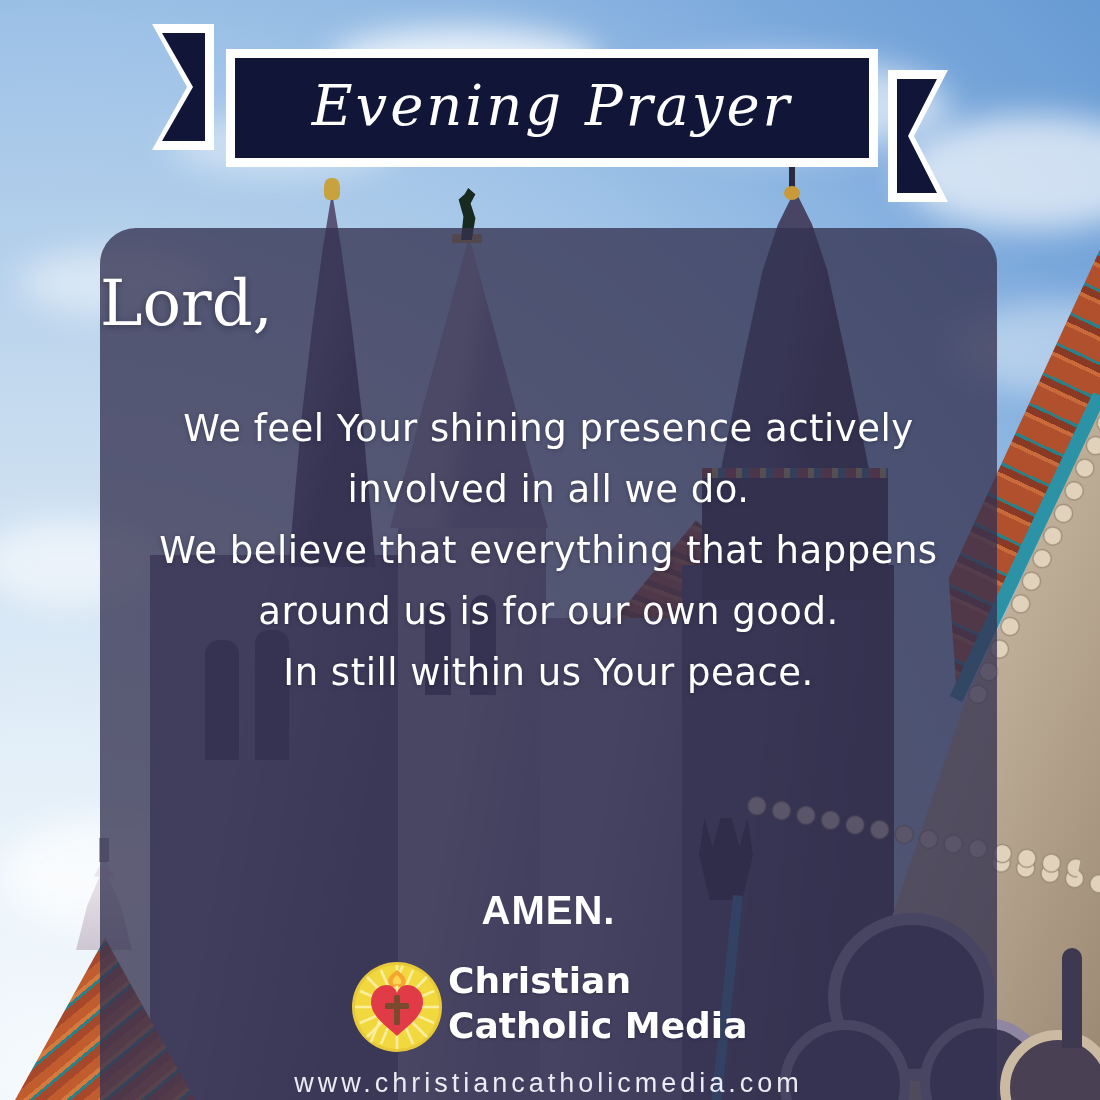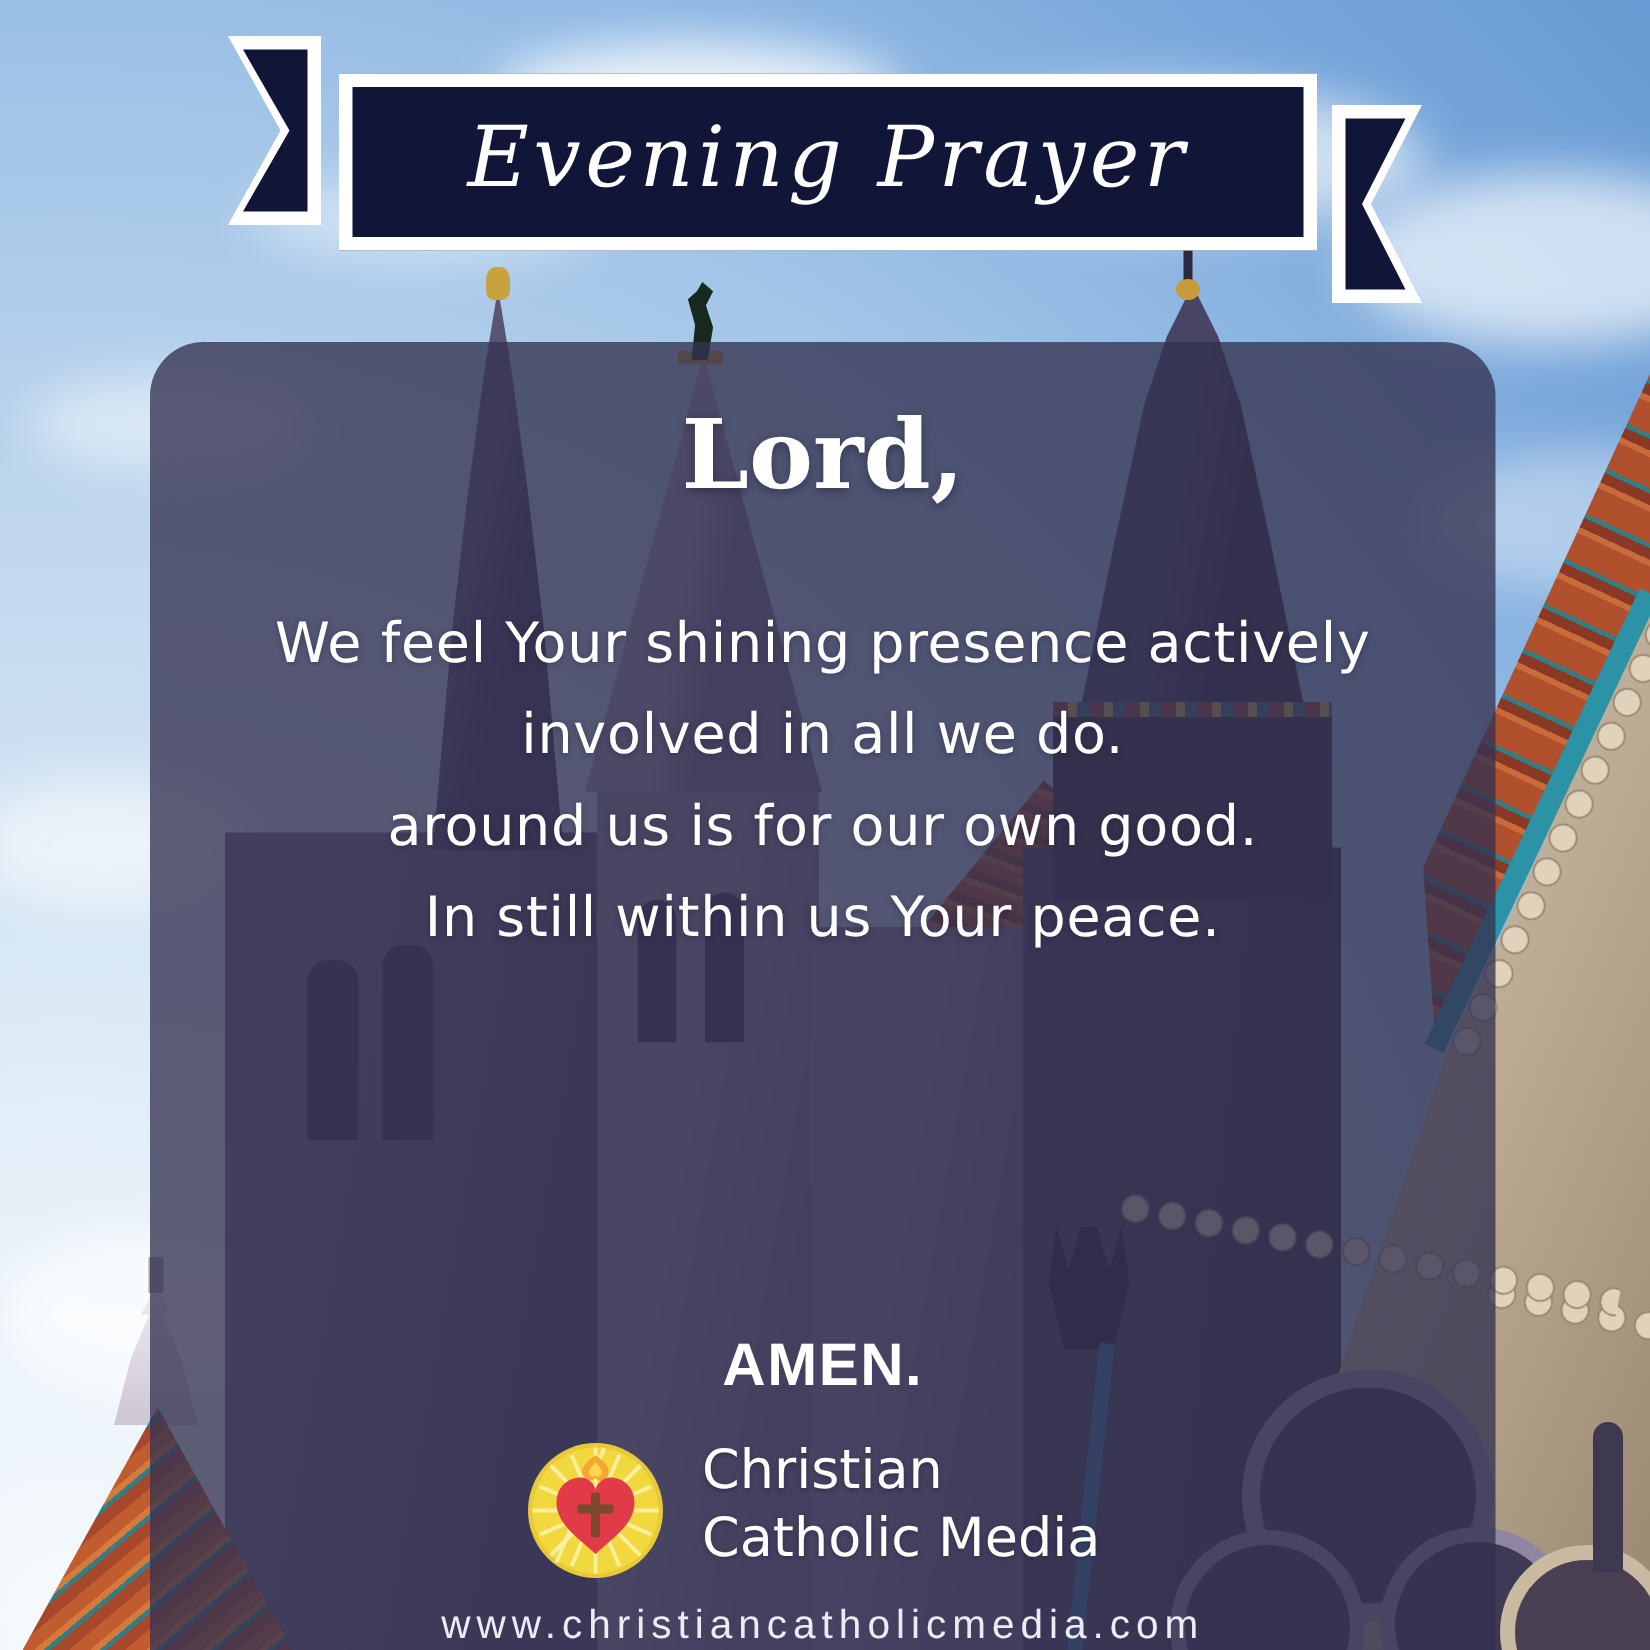--- a/index.html
+++ b/index.html
@@ -81,30 +81,30 @@
     background:rgba(53,50,81,.78);border-radius:36px 36px 0 0;}
 
   
   .banner-rect{left:226px;top:49px;width:652px;height:118px;box-sizing:border-box;
     background:#111638;border:9px solid #ffffff;
     display:flex;align-items:center;justify-content:center;}
   .banner-title{color:#fff;font-family:"DejaVu Serif",serif;font-style:italic;
     font-size:56px;letter-spacing:3px;white-space:nowrap;padding-bottom:6px;}
 
   
-  .salutation{left:100px;top:266px;width:897px;text-align:center;color:#fff;
-    font-family:"DejaVu Serif",serif;font-weight:bold;font-size:64px;
+  .salutation{left:100px;top:266px;width:897px;text-align:left;color:#fff;
+    font-family:"DejaVu Serif",serif;font-weight:normal;font-size:64px;
     text-shadow:0 2px 6px rgba(20,20,45,.45);}
   .prayer-lines{left:100px;top:398px;width:897px;text-align:center;color:#fff;
     font-size:37px;line-height:61px;letter-spacing:.5px;
     text-shadow:0 1px 4px rgba(20,20,45,.35);}
   .amen{left:100px;top:888px;width:897px;text-align:center;color:#fff;
     font-family:"Liberation Sans",sans-serif;font-weight:600;font-size:40px;
     letter-spacing:1px;}
-  .brand-text{left:468px;top:958px;color:#fff;font-weight:normal;font-size:36px;
+  .brand-text{left:448px;top:958px;color:#fff;font-weight:bold;font-size:36px;
     line-height:45px;text-shadow:0 1px 3px rgba(20,20,45,.4);}
   .website{left:100px;top:1068px;width:897px;text-align:center;color:#eceaf2;
     font-family:"Liberation Sans",sans-serif;font-size:27px;letter-spacing:4px;}
 
   .z1{z-index:1}.z2{z-index:2}.z3{z-index:3}.z10{z-index:10}.z20{z-index:20}.z30{z-index:30}
 </style>
 </head>
 <body>
 
 <div class="stage">
@@ -175,20 +175,21 @@
     <polygon points="9,9 49,9 20,66 49,123 9,123" fill="#111638"></polygon>
   </svg>
   <div class="abs banner-rect z30">
     <div class="banner-title">Evening Prayer</div>
   </div>
 
   <div class="abs salutation z20">Lord,</div>
   <div class="abs prayer-lines z20">
     <div>We feel Your shining presence actively</div>
     <div>involved in all we do.</div>
+    <div>We believe that everything that happens</div>
     <div>around us is for our own good.</div>
     <div>In still within us Your peace.</div>
   </div>
   <div class="abs amen z20">AMEN.</div>
 
   <svg class="abs z20" style="left:352px;top:962px" width="90" height="90" viewBox="0 0 90 90">
     <circle cx="45" cy="45" r="45" fill="#e8c93a"></circle>
     <circle cx="45" cy="45" r="42" fill="#f2d83f"></circle>
     <g stroke="#fbef9e" stroke-width="2.6">
       <line x1="45" y1="3" x2="45" y2="87"></line>

